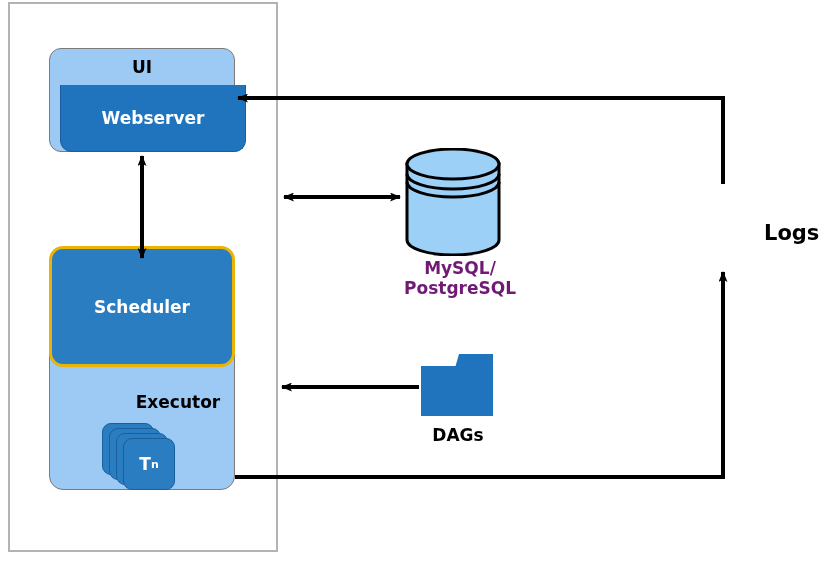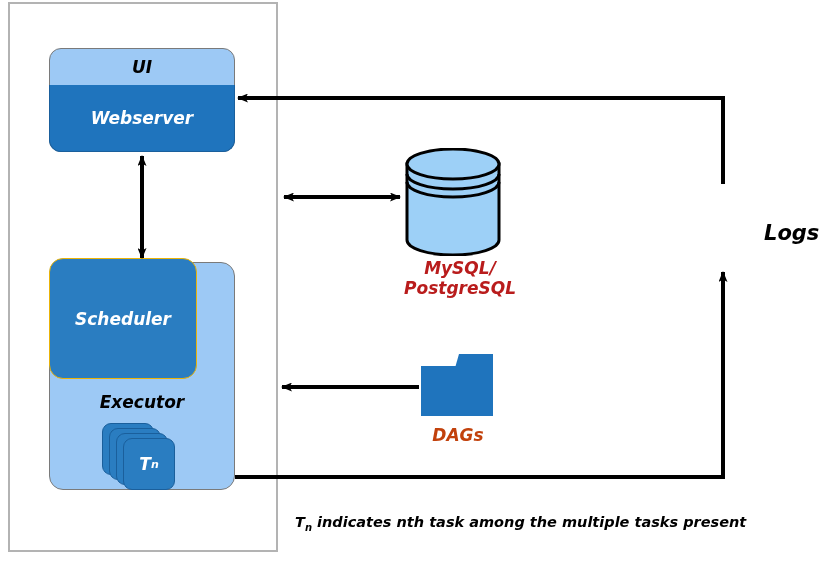--- a/index.html
+++ b/index.html
@@ -9,21 +9,20 @@
   }
   body {
     font-family: "DejaVu Sans", "Liberation Sans", sans-serif;
   }
   #canvas {
     position: relative;
     width: 825px;
     height: 562px;
     background: #ffffff;
     overflow: hidden;
-    font-style: italic;
   }
   
   .container-box {
     position: absolute;
     left: 8px;
     top: 2px;
     width: 270px;
     height: 550px;
     border: 2px solid #b3b3b3;
     background: transparent;
@@ -49,21 +48,21 @@
     width: 100%;
     height: 37px;
     line-height: 37px;
     text-align: center;
     font-size: 17px;
     font-weight: bold;
     color: #000000;
   }
   .webserver-box {
     position: absolute;
-    left: 49px;
+    left: 60px;
     top: 85px;
     width: 186px;
     height: 67px;
     border-radius: 0 0 12px 12px;
     background: #1f74bd;
     border: 1px solid #1a5f9c;
     border-top: none;
     box-sizing: border-box;
     display: flex;
     align-items: center;
@@ -82,43 +81,44 @@
     width: 186px;
     height: 228px;
     border-radius: 14px;
     background: #9dc9f5;
     border: 1px solid #7a7a7a;
     box-sizing: border-box;
   }
   .scheduler-box {
     position: absolute;
     left: 49px;
-    top: 258px;
-    width: 148px;
+    top: 246px;
+    width: 186px;
     height: 121px;
     border-radius: 14px;
     background: #2a7dc1;
-    border: 1px solid #eab308;
+    border: 3px solid #eab308;
     box-sizing: border-box;
     display: flex;
     align-items: center;
     justify-content: center;
     color: #ffffff;
     font-size: 17px;
     font-weight: bold;
   }
   .executor-label {
     position: absolute;
     left: 49px;
     top: 392px;
     width: 186px;
     text-align: center;
     font-size: 17px;
     font-weight: bold;
     color: #000000;
+    padding-left: 36px;
   }
   
   .task-stack {
     position: absolute;
     left: 102px;
     top: 423px;
     width: 80px;
     height: 70px;
   }
   .task-card {
@@ -155,40 +155,40 @@
     height: 108px;
   }
   .db-caption {
     position: absolute;
     left: 370px;
     top: 258px;
     width: 180px;
     text-align: center;
     font-size: 17px;
     font-weight: bold;
-    color: #b91c1c;
+    color: #701a75;
     line-height: 1.2;
   }
   
   .dags-icon {
     position: absolute;
     left: 419px;
     top: 352px;
     width: 79px;
     height: 68px;
   }
   .dags-caption {
     position: absolute;
     left: 398px;
     top: 425px;
     width: 120px;
     text-align: center;
     font-size: 17px;
     font-weight: bold;
-    color: #c2410c;
+    color: #000000;
   }
   
   .logs-icon {
     position: absolute;
     left: 690px;
     top: 184px;
     width: 66px;
     height: 82px;
   }
   .logs-caption {
@@ -292,15 +292,14 @@
 
     <line x1="284" y1="197" x2="400" y2="197" stroke="#000000" stroke-width="4" marker-end="url(#arrowEnd)" marker-start="url(#arrowStart)"></line>
 
     <line x1="419" y1="387" x2="282" y2="387" stroke="#000000" stroke-width="4" marker-end="url(#arrowEnd)"></line>
 
     <path d="M235,477 L723,477 L723,272" fill="none" stroke="#000000" stroke-width="4" marker-end="url(#arrowEnd)"></path>
 
     <path d="M723,184 L723,98 L238,98" fill="none" stroke="#000000" stroke-width="4" marker-end="url(#arrowEnd)"></path>
   </svg>
 
-  <div class="footnote"><span>T</span><sub>n</sub><span> indicates nth task among the multiple tasks present</span></div>
 
 </div>
 
 </body></html>

